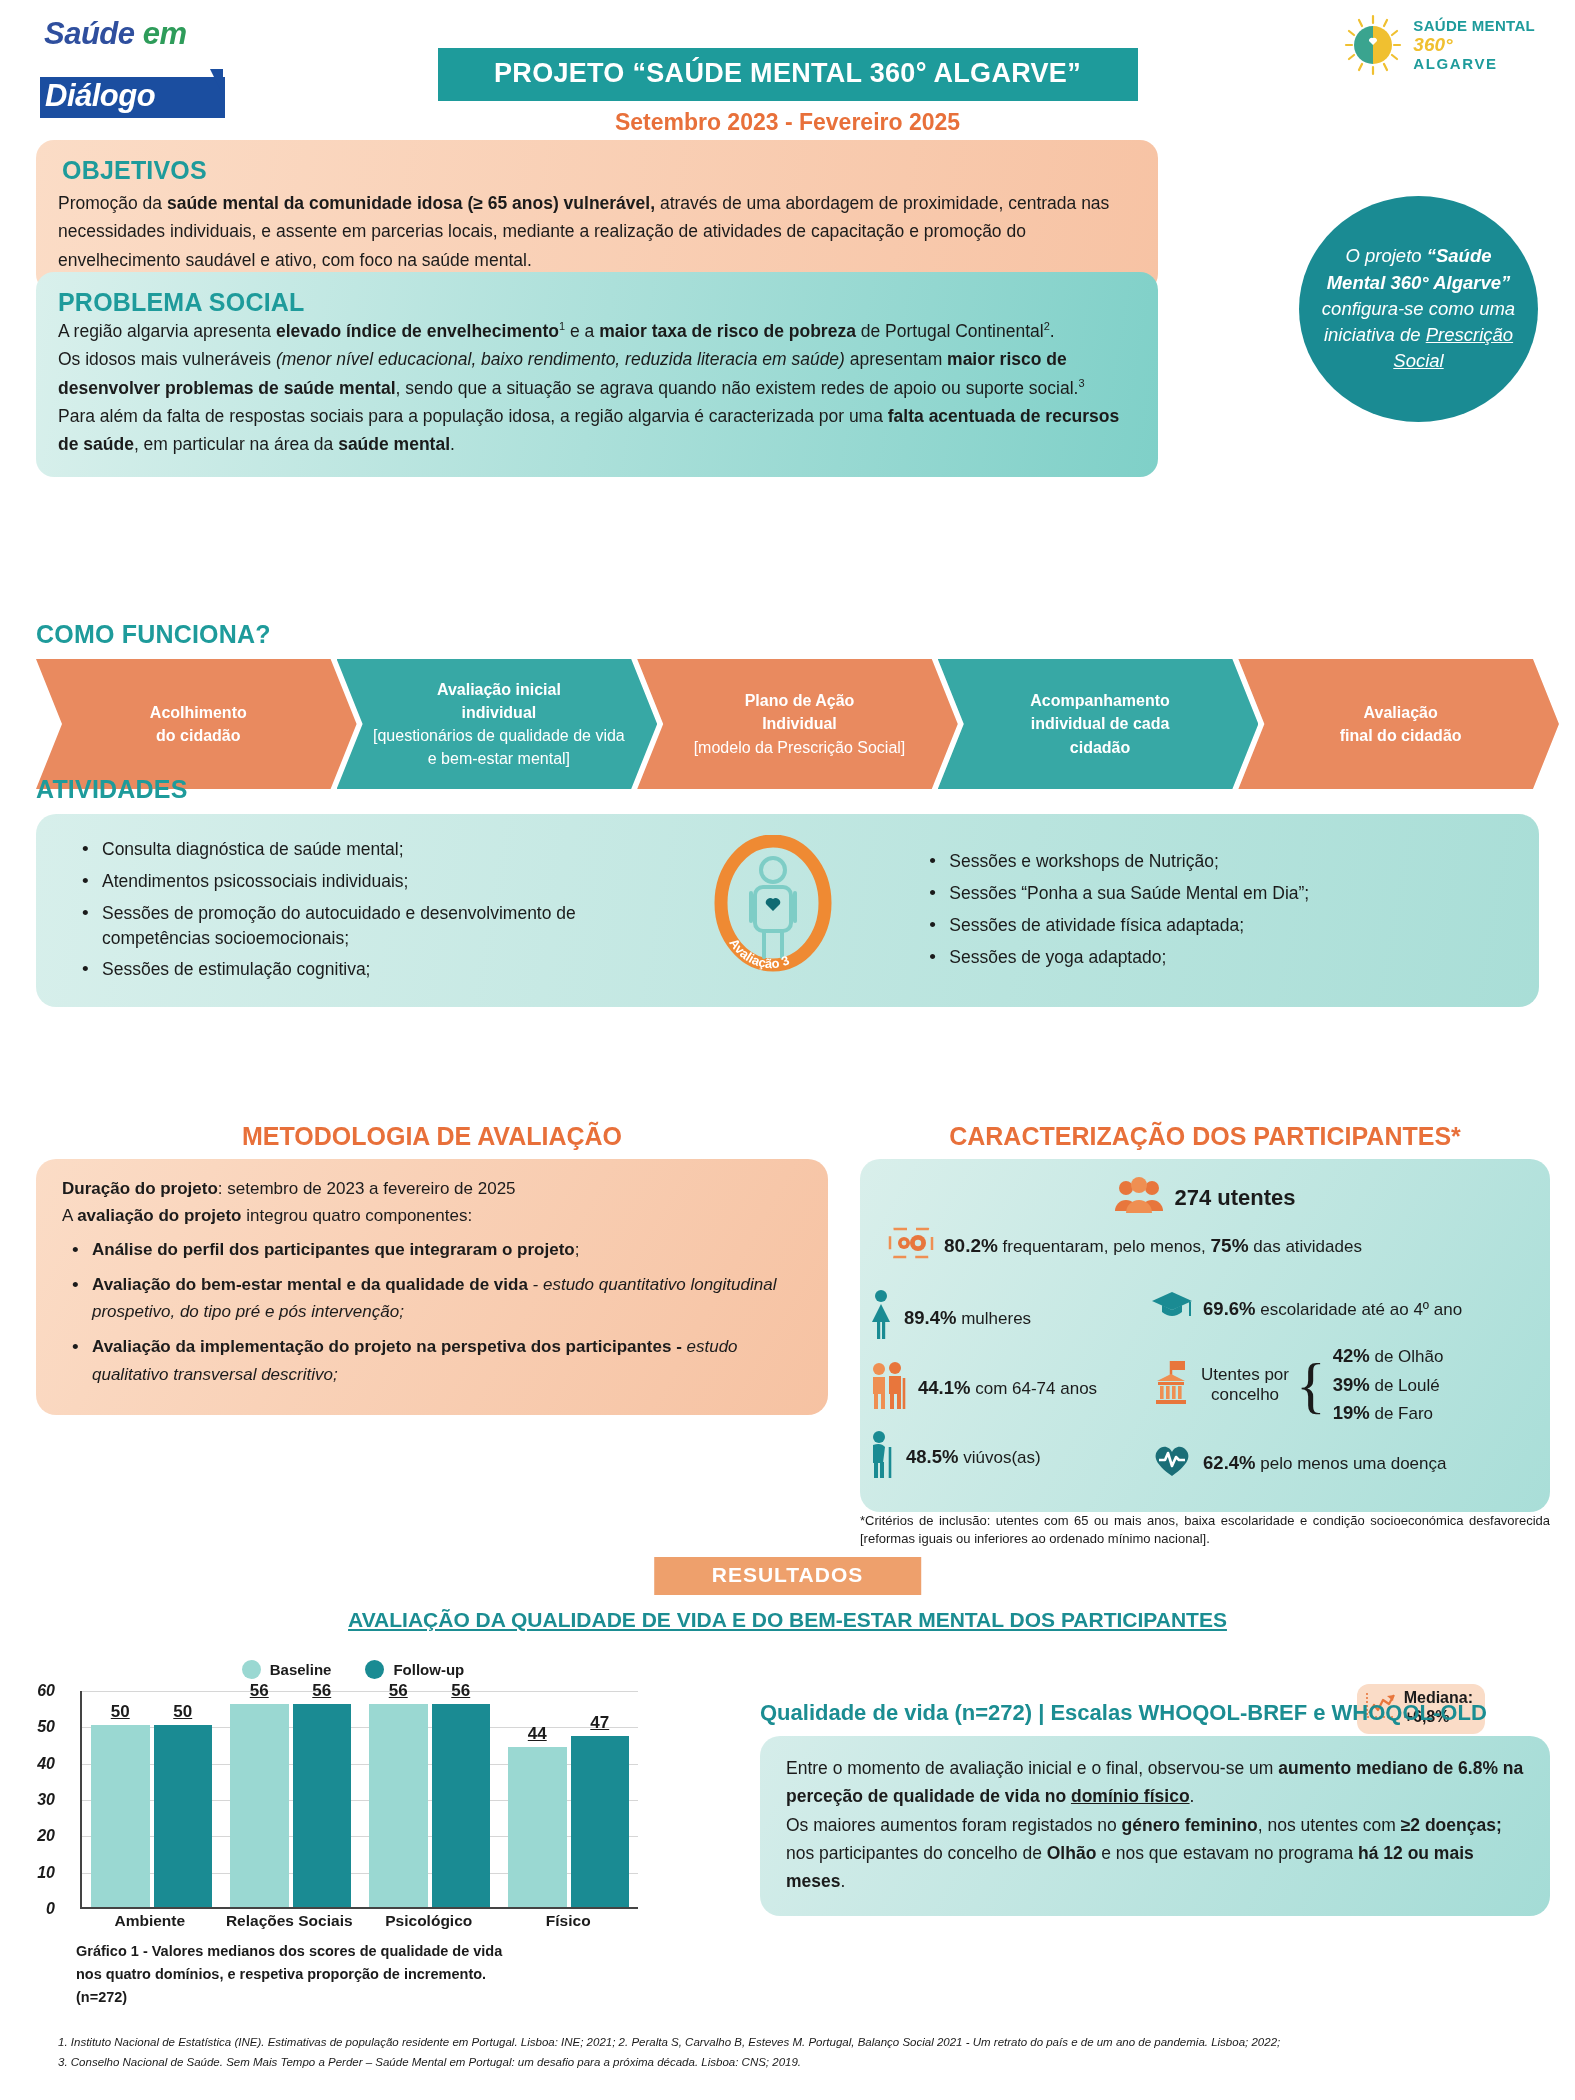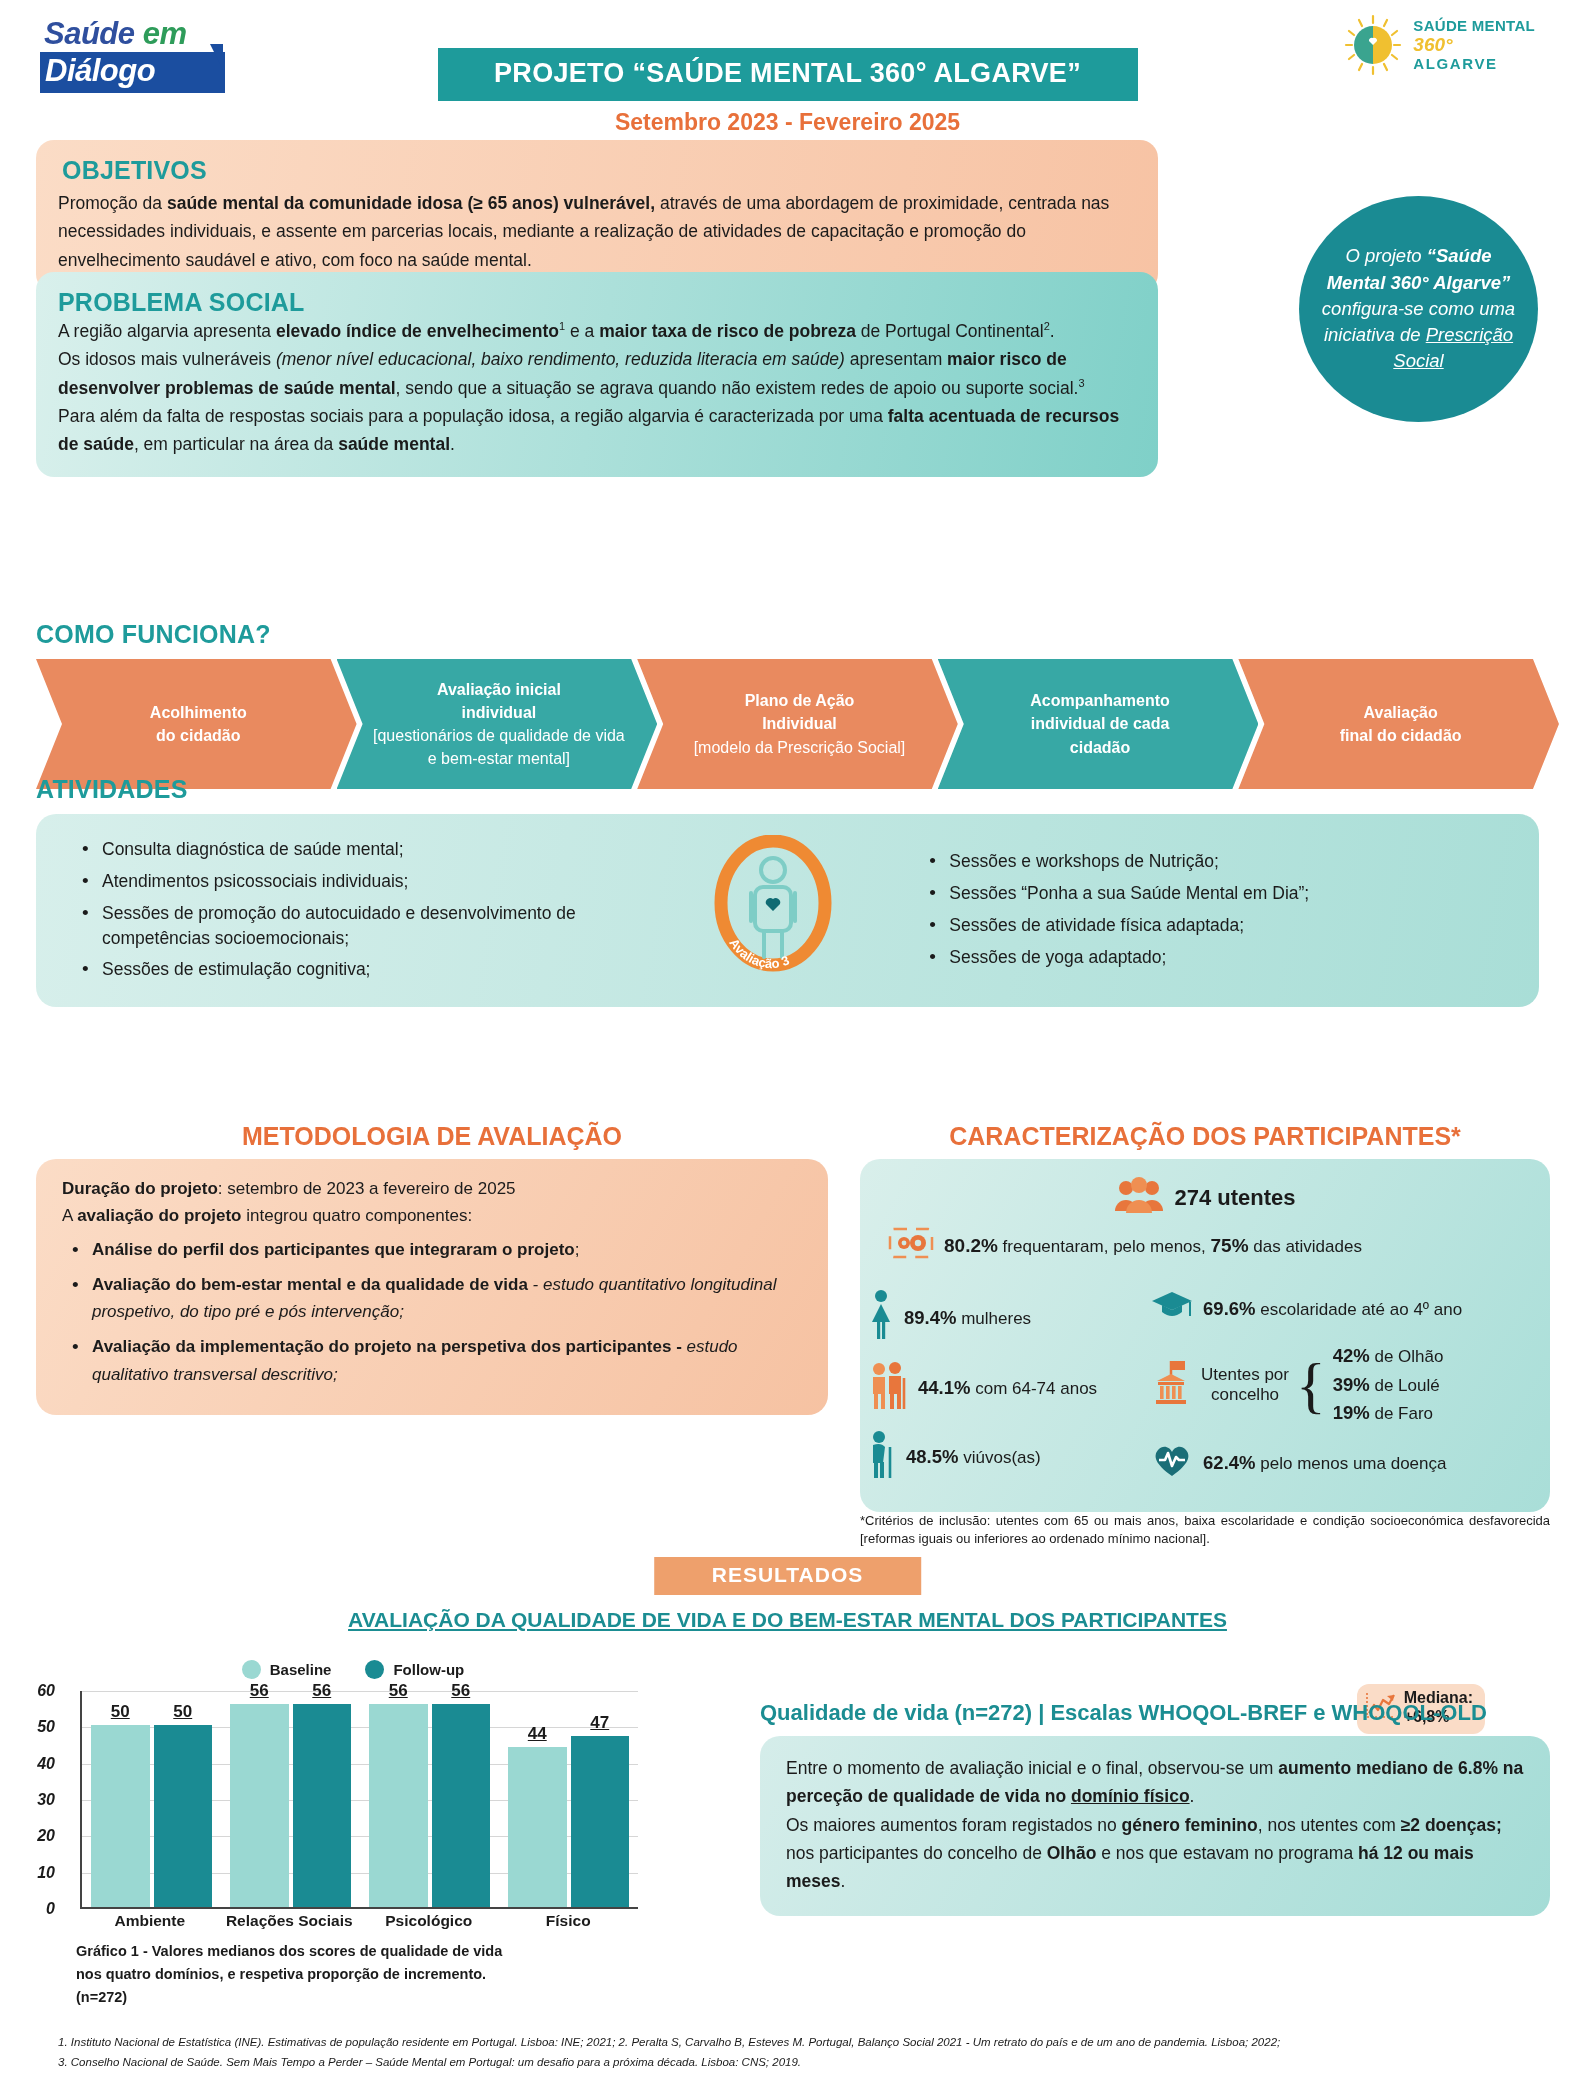--- a/index.html
+++ b/index.html
@@ -25,20 +25,21 @@
     color: #2f4f9e;
     padding: 2px 0 3px 4px;
   }
   .logo-sd .l1 .g { color: #2e9c5a; }
   .logo-sd .l2 {
     background: #1b4ea0; color: #ffffff;
     font-style: italic; font-weight: bold; font-size: 31px;
     letter-spacing: -.5px; line-height: 1.05;
     padding: 3px 22px 5px 5px;
     position: relative;
+    margin-top: 25px;
   }
   .logo-sd .l2 .tick {
     position: absolute; right: 2px; top: -8px;
     width: 0; height: 0;
     border-left: 13px solid transparent;
     border-top: 26px solid #1b4ea0;
   }
   .title-block {
     position: absolute; left: 50%; transform: translateX(-50%);
     top: 48px; text-align: center; width: 700px;

